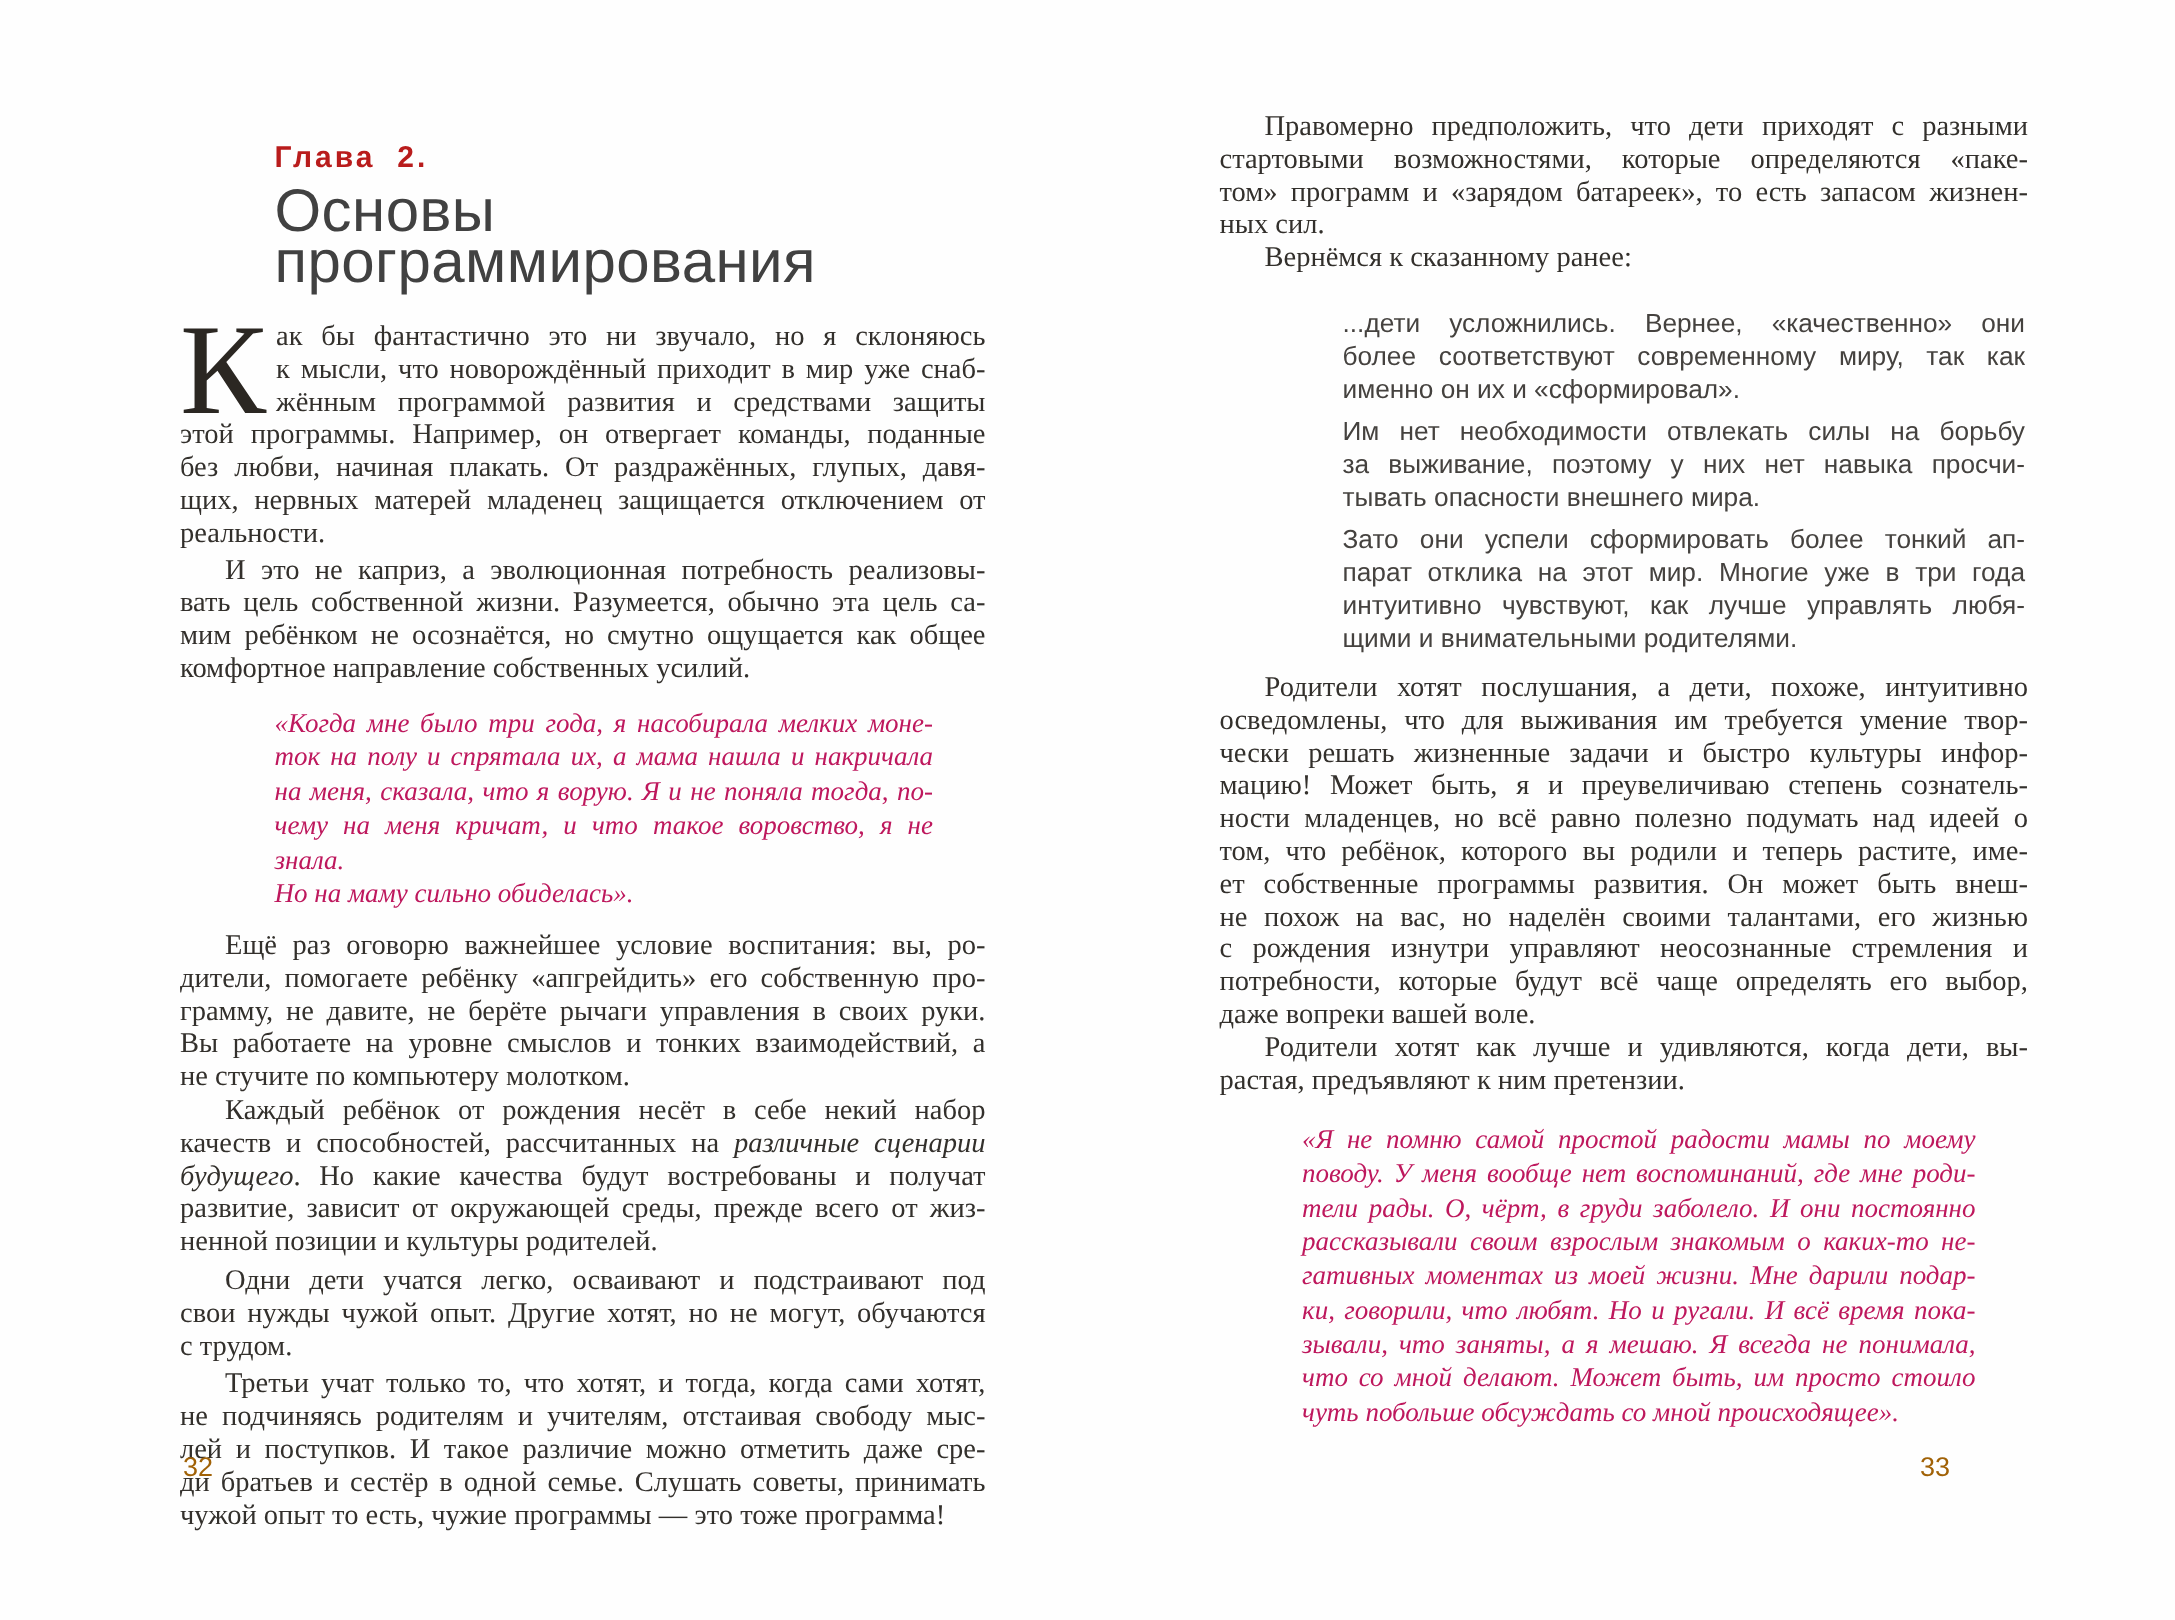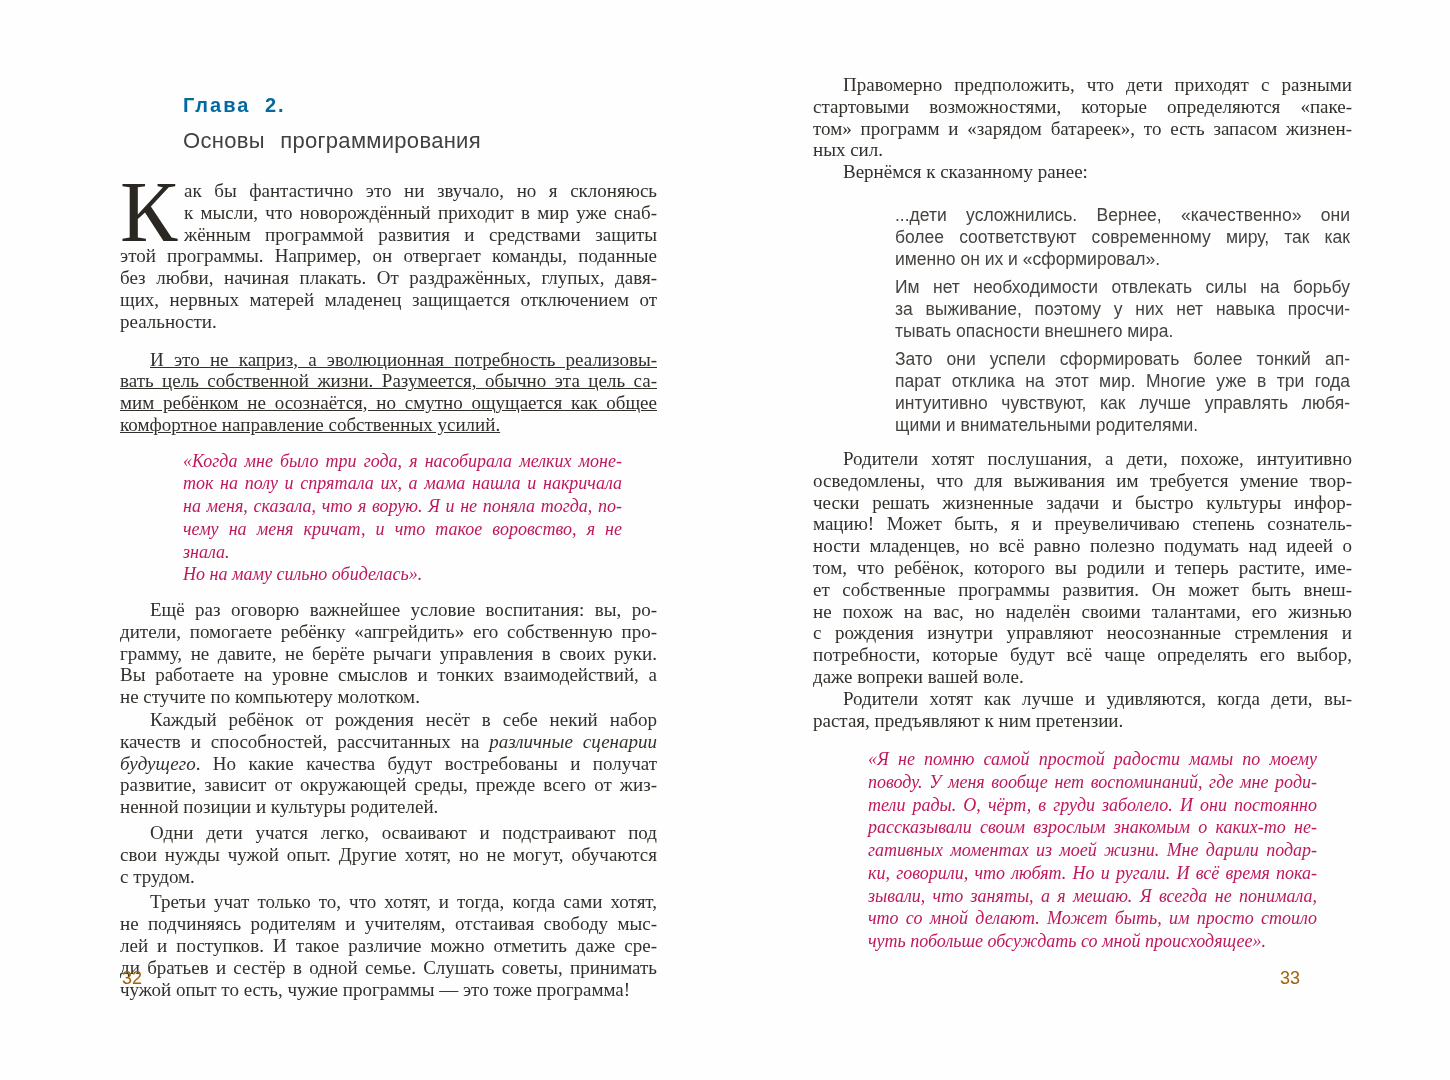--- a/index.html
+++ b/index.html
@@ -9,26 +9,26 @@
   }
   .page { position:absolute; top:0; height:776px; }
   .page.left  { left:120px; width:537px; }
   .page.right { left:813px; width:539px; }
 
   
   .chapter-label {
     margin:93px 0 0 63px;
     font-family:"Liberation Sans","DejaVu Sans",sans-serif;
     font-weight:700; font-size:20px; line-height:24px;
-    letter-spacing:2px; word-spacing:7px; color:#0369a1;
+    letter-spacing:2px; word-spacing:7px; color:#b91c1c;
   }
   .chapter-title {
     margin:7px 0 0 63px;
     font-family:"Liberation Sans","DejaVu Sans",sans-serif;
-    font-weight:400; font-size:22px; line-height:34px;
+    font-weight:400; font-size:40px; line-height:34px;
     letter-spacing:0.3px; word-spacing:9px; color:#414141;
   }
 
   
   .para {
     margin:0;
     font-family:"Liberation Serif","DejaVu Serif",serif;
     font-size:19px; line-height:21.8px; color:#33302c;
   }
   .jline { display:block; text-align:justify; text-align-last:justify; text-indent:0; }
@@ -36,21 +36,21 @@
   .indent > .jline:first-child { text-indent:30px; }
 
   .dropcap-para { margin-top:22px; }
   .dropcap {
     float:left; width:64px; height:65px; overflow:visible;
     font-family:"Liberation Serif","DejaVu Serif",serif;
     font-size:86px; line-height:64px; color:#2b2722;
   }
   .lines { display:block; }
 
-  .p2-left { margin-top:16px;text-decoration:underline; }
+  .p2-left { margin-top:3px; }
   .p3-left { margin-top:13px; }
   .p4-left { margin-top:1px; }
   .p5-left { margin-top:4px; }
   .p6-left { margin-top:4px; }
 
   
   .quote {
     margin:14px 35px 0 63px;
     font-family:"Liberation Serif","DejaVu Serif",serif;
     font-style:italic; font-size:18px; line-height:22.7px; color:#be185d;

